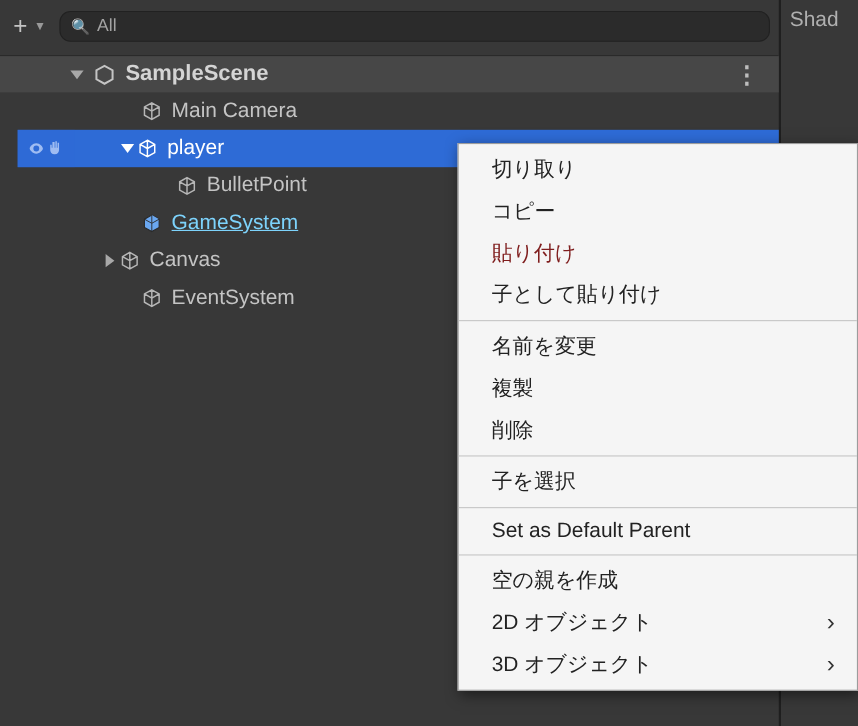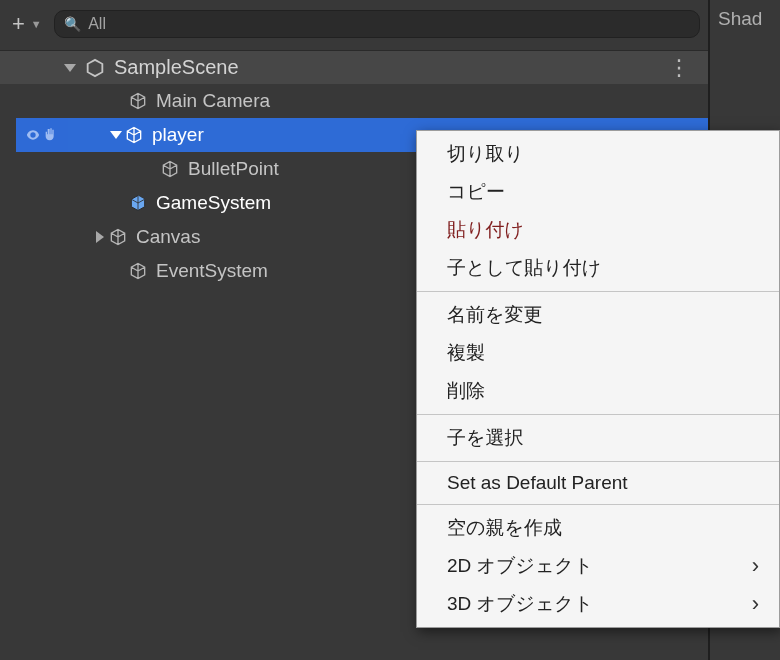--- a/index.html
+++ b/index.html
@@ -9,31 +9,31 @@
   .side-panel { flex: 1; background: #383838; padding: 8px 4px 0 8px; font-size: 19px; color: #b0b0b0; }
 
   
   .topbar { display: flex; align-items: center; gap: 8px; padding: 6px 8px 8px 8px; height: 50px; }
   .add-btn { display: flex; align-items: center; gap: 2px; background: transparent; border: none; color: #c4c4c4; font-size: 22px; padding: 0 4px; cursor: pointer; }
   .dropdown-caret { font-size: 11px; color: #999; margin-left: 4px; }
   .search-wrap { flex: 1; display: flex; align-items: center; background: #2b2b2b; border: 1px solid #212121; border-radius: 10px; height: 28px; padding: 0 10px; gap: 6px; }
   .search-placeholder { color: #a3a3a3; font-size: 16px; }
 
   
-  .scene-row { display: flex; align-items: center; height: 34px; background: #474747; border-top: 1px solid #2a2a2a; padding-left: 64px; font-size: 20px; color: #d4d4d4; font-weight: 400; position: relative; }
+  .scene-row { display: flex; align-items: center; height: 34px; background: #474747; border-top: 1px solid #2a2a2a; padding-left: 64px; font-size: 20px; color: #d4d4d4; font-weight: 700; position: relative; }
   .scene-row .kebab { position: absolute; right: 16px; color: #bdbdbd; font-size: 22px; letter-spacing: 2px; }
   .tri { display:inline-block; width:0; height:0; border-left:6px solid transparent; border-right:6px solid transparent; border-top:8px solid #a8a8a8; margin-right:8px; }
   .tri.collapsed { border-top:6px solid transparent; border-bottom:6px solid transparent; border-left:8px solid #a8a8a8; border-right:0; }
 
   
   .row { display:flex; align-items:center; height:34px; font-size:19px; color:#c4c4c4; position:relative; }
   .row .indent { display:inline-block; }
   .row .arrow { width:16px; display:inline-flex; justify-content:center; }
   .row.selected { background:#2e6bd6; color:#fff;margin-left:16px; }
-  .row.prefab { color:#ffffff; }
+  .row.prefab { color:#7dd3fc;text-decoration:underline; }
   .row .cube { margin-right:8px; flex-shrink:0; }
   .row-gutter { position:absolute; left:0; top:0; height:100%; width:52px; display:flex; align-items:center; justify-content:center; gap:2px; background:rgba(46,107,214,0.35); }
 
   
   .cube { width:20px; height:20px; display:inline-block; }
   .cube svg { width:100%; height:100%; }
   .cube.prefab path { fill:#6aa7f0; stroke:#2b2b2b; }
 
   
   .unity-ico { width:22px; height:22px; margin-right:8px; }

